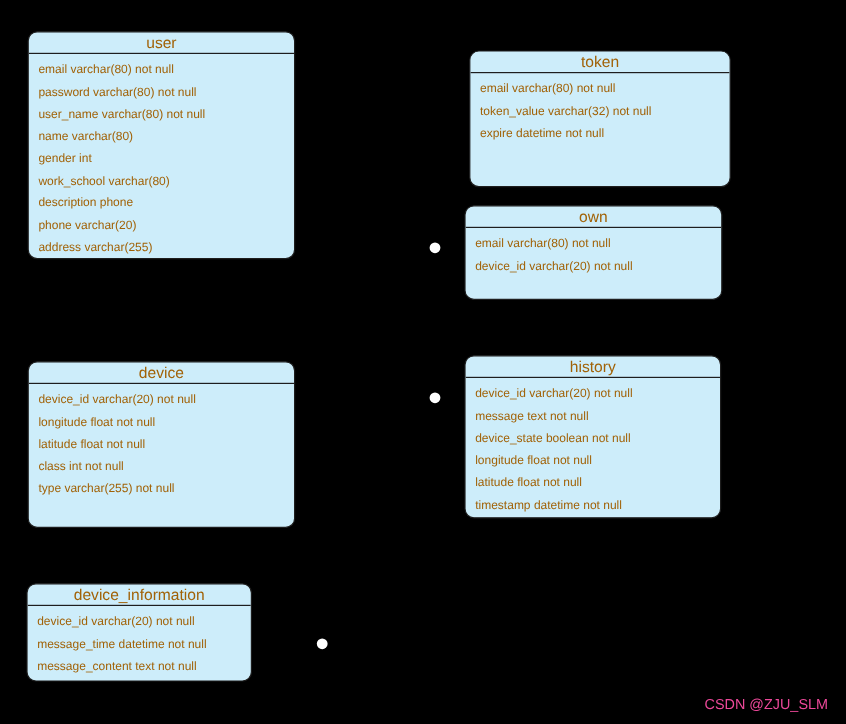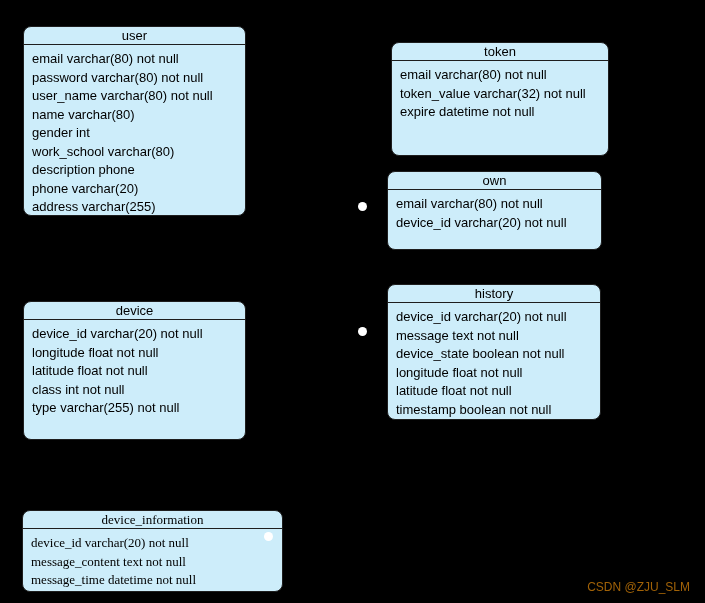--- a/index.html
+++ b/index.html
@@ -14,53 +14,53 @@
     background: #000000;
     overflow: hidden;
     font-family: "Liberation Sans", sans-serif;
   }
   .er-table {
     position: absolute;
     background: #CDEDFA;
     border: 1px solid #1e1e1e;
     border-radius: 8px;
     box-sizing: border-box;
-    color: #000000;
+    color: #a16207;
     overflow: hidden;
   }
   .t-header {
     height: 18px;
     line-height: 18px;
     text-align: center;
     font-size: 13px;
     border-bottom: 1px solid #1e1e1e;
     box-sizing: border-box;
     white-space: nowrap;
   }
   .t-body {
     padding: 5px 4px 0 8px;
   }
   .t-row {
-    font-size: 13px;
+    font-size: 10px;
     line-height: 18.5px;
     white-space: nowrap;
   }
   .rel-dot {
     position: absolute;
     width: 9px;
     height: 9px;
     border-radius: 50%;
     background: #FFFFFF;
   }
   .watermark {
     position: absolute;
     right: 15px;
     bottom: 9px;
     font-size: 12px;
-    color: #a16207;
+    color: #ec4899;
     white-space: nowrap;
   }
 </style>
 </head>
 <body>
 
 <div class="canvas">
 
   <div class="er-table" style="left:23px; top:26px; width:223px; height:190px;">
     <div class="t-header">user</div>
@@ -98,38 +98,38 @@
     <div class="t-header">device</div>
     <div class="t-body">
       <div class="t-row">device_id varchar(20) not null</div>
       <div class="t-row">longitude float not null</div>
       <div class="t-row">latitude float not null</div>
       <div class="t-row">class int not null</div>
       <div class="t-row">type varchar(255) not null</div>
     </div>
   </div>
 
-  <div class="er-table" style="left:387px; top:284px; width:214px; height:136px;">
+  <div class="er-table" style="left:387px; top:296px; width:214px; height:136px;">
     <div class="t-header">history</div>
     <div class="t-body">
       <div class="t-row">device_id varchar(20) not null</div>
       <div class="t-row">message text not null</div>
       <div class="t-row">device_state boolean not null</div>
       <div class="t-row">longitude float not null</div>
       <div class="t-row">latitude float not null</div>
-      <div class="t-row">timestamp boolean not null</div>
+      <div class="t-row">timestamp datetime not null</div>
     </div>
   </div>
 
-  <div class="er-table" style="left:22px; top:510px; width:261px; height:82px;font-family:Liberation Serif, serif;">
+  <div class="er-table" style="left:22px; top:486px; width:188px; height:82px;">
     <div class="t-header">device_information</div>
     <div class="t-body">
       <div class="t-row">device_id varchar(20) not null</div>
+      <div class="t-row">message_time datetime not null</div>
       <div class="t-row">message_content text not null</div>
-      <div class="t-row">message_time datetime not null</div>
     </div>
   </div>
 
   <div class="rel-dot" style="left:358px; top:202px;"></div>
   <div class="rel-dot" style="left:358px; top:327px;"></div>
   <div class="rel-dot" style="left:264px; top:532px;"></div>
 
   <div class="watermark">CSDN @ZJU_SLM</div>
 
 </div>

